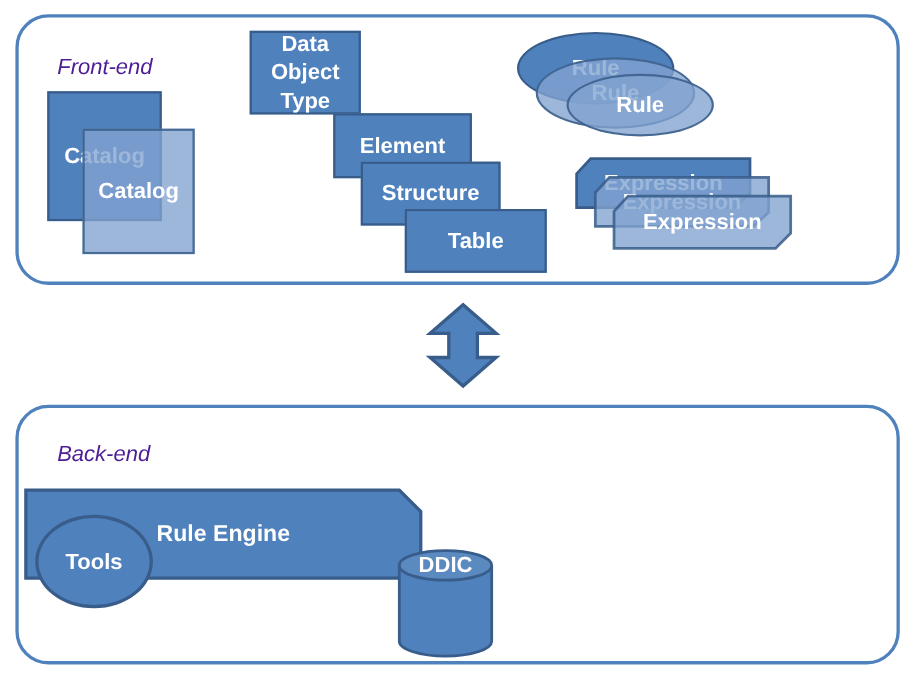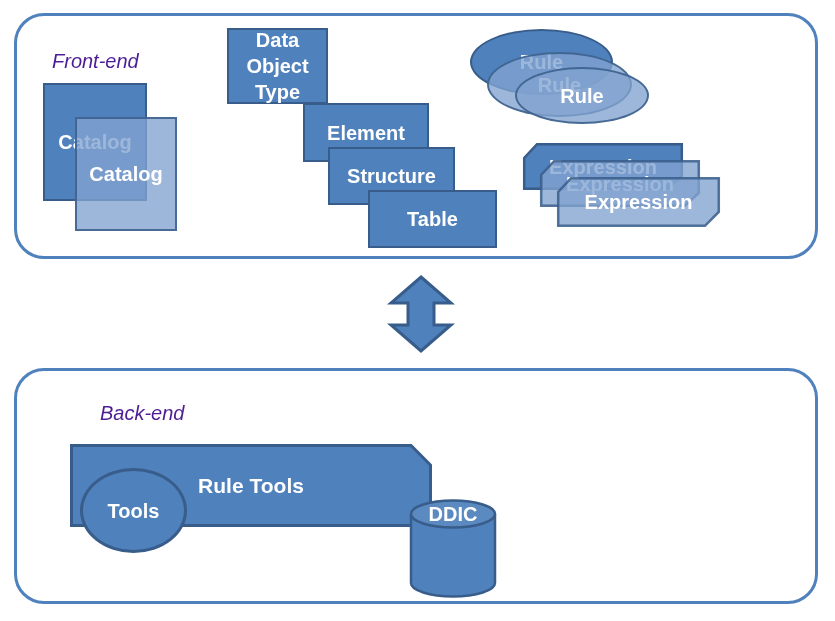--- a/index.html
+++ b/index.html
@@ -89,29 +89,29 @@
       <div class="lbl">Expression</div>
     </div>
   </div>
 
   <div class="wrap" style="left:385px;top:275px;width:72px;height:78px;">
     <svg width="72" height="78" viewBox="0 0 72 78">
       <polygon points="36,2 66,28 49,28 49,50 66,50 36,76 6,50 23,50 23,28 6,28" fill="#4f81bd" stroke="#385d8a" stroke-width="3" stroke-linejoin="miter"></polygon>
     </svg>
   </div>
 
-  <div class="abs" style="inset:0;margin-left:48px;">
+  <div class="abs" style="inset:0;">
 
     <div class="panel-label" style="left:52px;top:402px;">Back-end</div>
 
     <div class="wrap" style="left:22px;top:444px;width:362px;height:83px;">
       <svg width="362" height="83" viewBox="0 0 362 83">
         <polygon points="1.5,1.5 341,1.5 360.5,21 360.5,81.5 1.5,81.5" fill="#4f81bd" stroke="#385d8a" stroke-width="3"></polygon>
       </svg>
-      <div class="lbl" style="font-size:21px;">Rule Tools</div>
+      <div class="lbl" style="font-size:21px;">Rule Engine</div>
     </div>
 
 
     <div class="wrap" style="left:361px;top:498px;width:88px;height:100px;">
       <svg width="88" height="100" viewBox="0 0 88 100">
         <path d="M2,16 L2,85 A42,13.5 0 0 0 86,85 L86,16" fill="#4f81bd" stroke="#385d8a" stroke-width="2.5"></path>
         <ellipse cx="44" cy="16" rx="42" ry="13.5" fill="#5b8ac1" stroke="#385d8a" stroke-width="2.5"></ellipse>
       </svg>
       <div class="lbl" style="top:40px;height:32px;inset:auto 0;left:0;right:0;">DDIC</div>
     </div>

